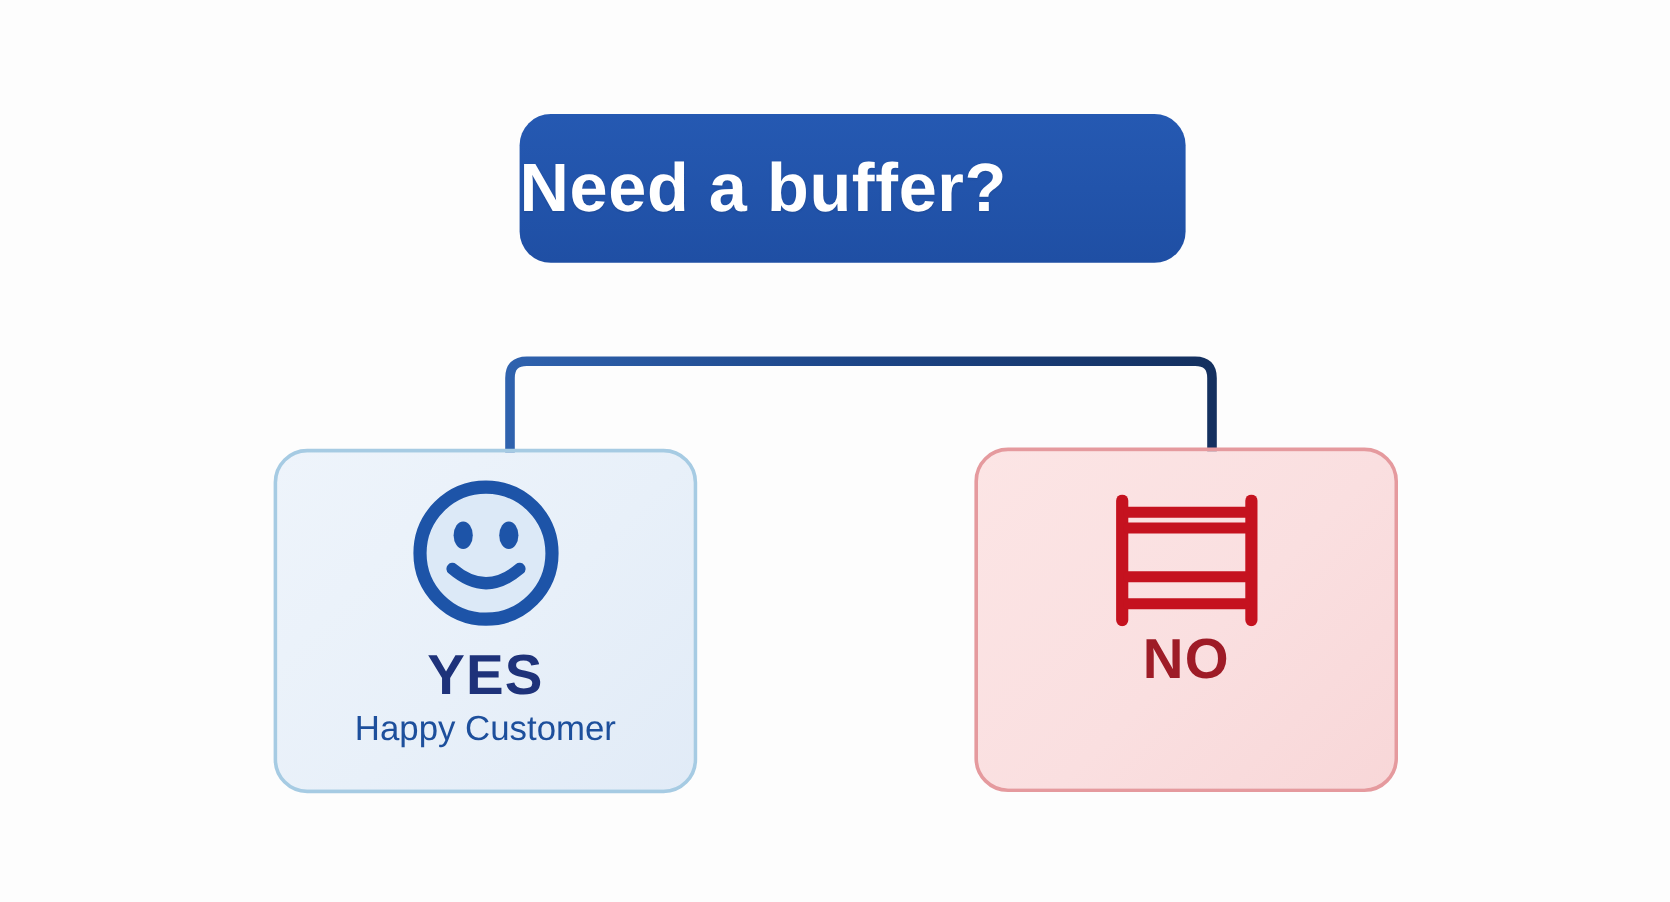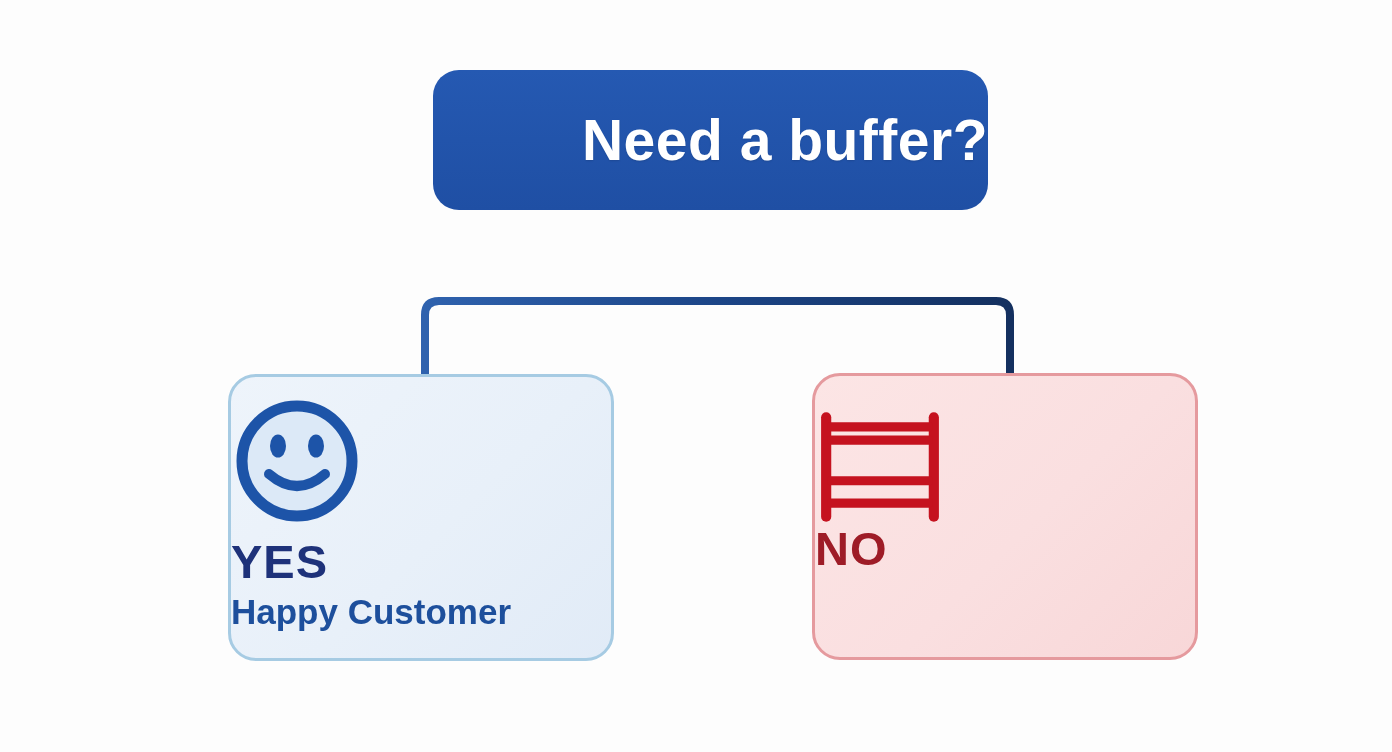--- a/index.html
+++ b/index.html
@@ -10,47 +10,48 @@
   }
   .canvas {
     position: relative;
     width: 1392px; height: 752px;
     background: #fdfdfd;
   }
 
   
   .root-node {
     position: absolute;
-    left: 433px; top: 70px;
-    width: 555px; height: 140px;
+    left: 433px; top: 95px;
+    width: 555px; height: 124px;
     background: linear-gradient(180deg, var(--root-fill, #2559b2) 0%, var(--root-fill-bottom, #1f4fa4) 100%);
     border-radius: 26px;
-    display: flex; align-items: center; justify-content: flex-end;
+    display: flex; align-items: center; justify-content: flex-start;
   }
   .root-node span {
     color: var(--root-text, #ffffff);
     font-size: 57px;
     font-weight: bold;
     letter-spacing: 0.5px;
     text-shadow: 0 1px 2px rgba(0,0,0,0.12);
   }
 
   
   .connectors {
     position: absolute; left: 0; top: 0;
     width: 1392px; height: 752px;
     pointer-events: none;
   }
 
   
   .branch-box {
     position: absolute;
-    width: 386px; height: 287px;
+    width: 353px; height: 287px;
     border-radius: 28px;
     display: flex; flex-direction: column;
+    align-items: center;
     padding-top: 16px;
   }
   .yes-box {
     left: 228px; top: 374px;
     background: linear-gradient(135deg, #eef4fb 0%, var(--yes-box-bg, #e8f0f9) 55%, #e1ebf7 100%);
     border: 3px solid var(--yes-box-border, #a6cbe3);
   }
   .no-box {
     left: 812px; top: 373px;
     background: linear-gradient(135deg, #fce5e5 0%, var(--no-box-bg, #fadfe0) 55%, #f8d7d8 100%);
@@ -66,22 +67,22 @@
     font-weight: bold;
     line-height: 1.15;
     margin-top: 8px;
     letter-spacing: 1px;
   }
   .no-box .branch-label { margin-top: 0; }
   .yes-box .branch-label { color: var(--yes-label, #1e327a); }
   .no-box .branch-label { color: var(--no-label, #9e1c27); }
 
   .branch-sublabel {
-    font-size: 35px;
-    font-weight: bold;
+    font-size: 29px;
+    font-weight: normal;
     line-height: 1.2;
     margin-top: 2px;
   }
   .yes-box .branch-sublabel { color: var(--yes-sublabel, #1d4f9c); }
   .no-box .branch-sublabel { color: var(--no-sublabel, #9e2430); }
 </style>
 </head>
 <body>
 
 <div class="canvas">

